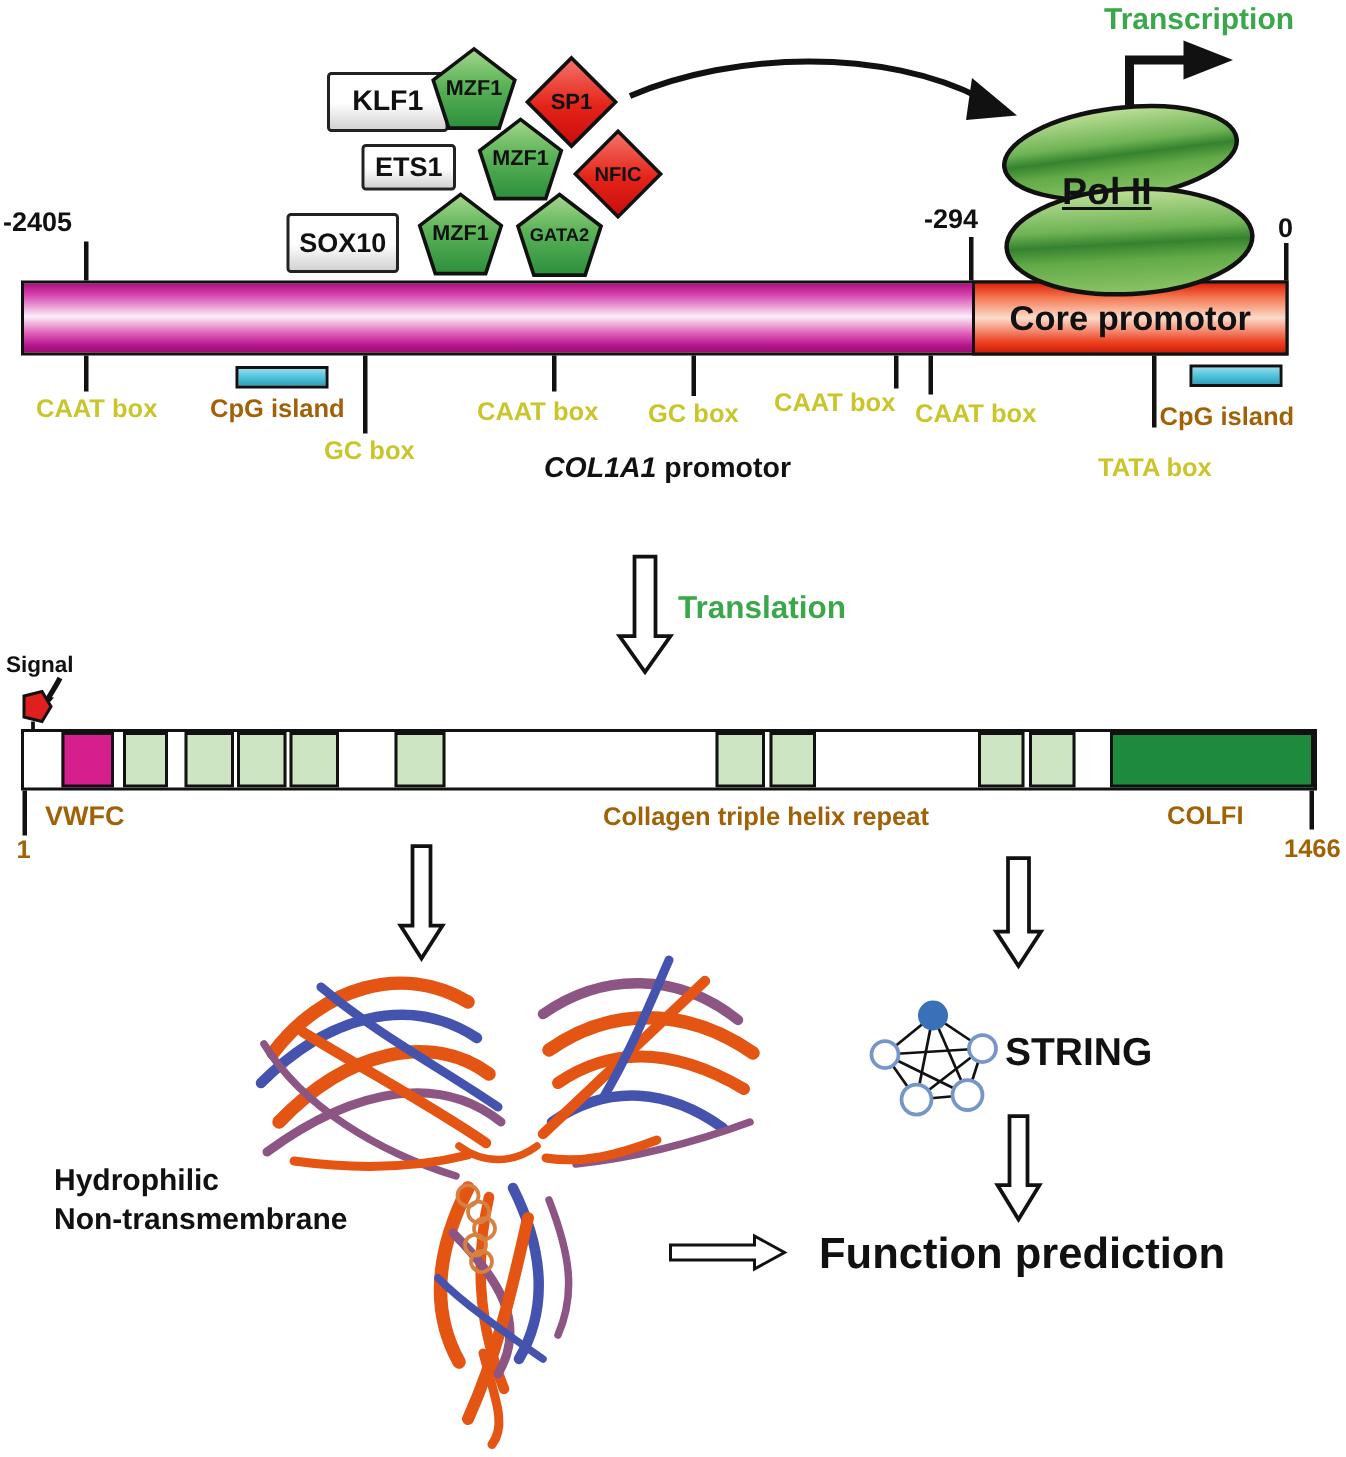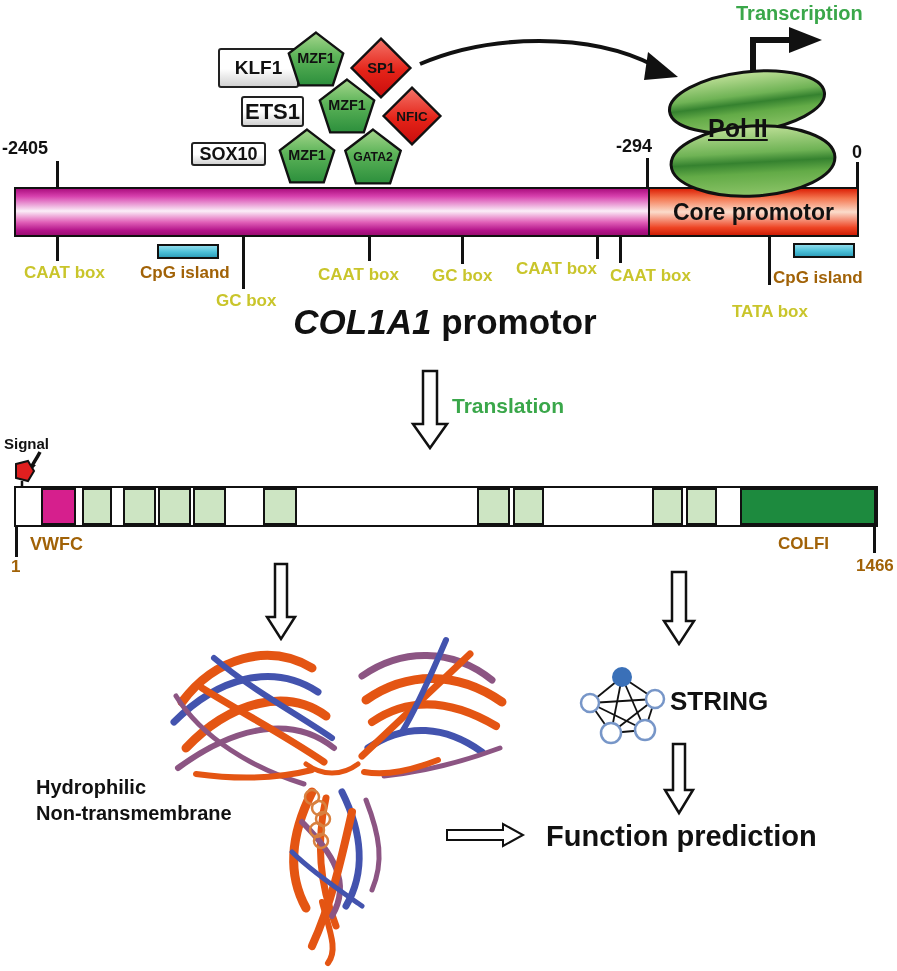--- a/index.html
+++ b/index.html
@@ -84,35 +84,35 @@
 
   <div class="tfbox" style="left:218px;top:48px;width:81px;height:40px;font-size:19px;">
     <span>KLF1</span>
   </div>
 
   <svg style="left:283px;top:31px;" width="66" height="56" viewBox="0 0 72 70">
     <polygon points="36,2 70,28 57,68 15,68 2,28" fill="url(#gPent)" stroke="#111" stroke-width="3"></polygon>
     <text x="36" y="40" text-anchor="middle" font-size="18" font-weight="bold" fill="#111">MZF1</text>
   </svg>
 
-  <div class="tfbox" style="left:241px;top:96px;width:63px;height:31px;font-size:22px;">
+  <div class="tfbox" style="left:241px;top:96px;width:63px;height:31px;font-size:18px;">
     <span>ETS1</span>
   </div>
 
   <svg style="left:314px;top:78px;" width="66" height="56" viewBox="0 0 72 70">
     <polygon points="36,2 70,28 57,68 15,68 2,28" fill="url(#gPent)" stroke="#111" stroke-width="3"></polygon>
     <text x="36" y="40" text-anchor="middle" font-size="18" font-weight="bold" fill="#111">MZF1</text>
   </svg>
 
   <svg style="left:378px;top:86px;" width="68" height="60" viewBox="0 0 76 76">
     <polygon points="38,2 74,38 38,74 2,38" fill="url(#gDiam)" stroke="#111" stroke-width="3"></polygon>
     <text x="38" y="44" text-anchor="middle" font-size="17" font-weight="bold" fill="#111">NFIC</text>
   </svg>
 
-  <div class="tfbox" style="left:191px;top:142px;width:75px;height:24px;font-size:18px;">
+  <div class="tfbox" style="left:191px;top:142px;width:75px;height:40px;font-size:18px;">
     <span>SOX10</span>
   </div>
 
   <svg style="left:274px;top:128px;" width="66" height="56" viewBox="0 0 72 70">
     <polygon points="36,2 70,28 57,68 15,68 2,28" fill="url(#gPent)" stroke="#111" stroke-width="3"></polygon>
     <text x="36" y="40" text-anchor="middle" font-size="18" font-weight="bold" fill="#111">MZF1</text>
   </svg>
 
   <svg style="left:339px;top:128px;" width="68" height="57" viewBox="0 0 72 70">
     <polygon points="36,2 70,28 57,68 15,68 2,28" fill="url(#gPent)" stroke="#111" stroke-width="3"></polygon>
@@ -159,21 +159,21 @@
 
   <div class="tick" style="left:619px;top:237px;height:26px;"></div>
   <div class="ylabel" style="left:610px;top:266px;">CAAT box</div>
 
   <div class="tick" style="left:768px;top:237px;height:48px;"></div>
   <div class="ylabel" style="left:732px;top:290px;margin-top:12px;">TATA box</div>
 
   <div class="cpg" style="left:793px;top:243px;"></div>
   <div class="klabel" style="left:773px;top:268px;">CpG island</div>
 
-  <div class="abs bold nowrap" style="left:280px;top:302px;width:330px;text-align:center;font-size:35px;">
+  <div class="abs bold nowrap" style="left:280px;top:302px;width:330px;text-align:center;font-size:19px;">
     <span class="italic">COL1A1</span><span> promotor</span>
   </div>
 
   <svg style="left:405px;top:365px;" width="60" height="90" viewBox="405 365 60 90">
     <polygon points="423,371 437,371 437,424 447,424 430,448 413,424 423,424" fill="#fff" stroke="#111" stroke-width="2.5"></polygon>
   </svg>
   <div class="abs green-text nowrap" style="left:452px;top:394px;font-size:21px;">Translation</div>
 
   <div class="abs bold nowrap" style="left:4px;top:435px;font-size:15px;">Signal</div>
   <svg style="left:0px;top:430px;" width="70" height="70" viewBox="0 430 70 70">
@@ -194,20 +194,21 @@
     <div class="dom dom-green" style="left:497px;width:31px;"></div>
     <div class="dom dom-green" style="left:636px;width:31px;"></div>
     <div class="dom dom-green" style="left:670px;width:31px;"></div>
     <div class="dom dom-colfi" style="left:724px;width:136px;"></div>
   </div>
 
   <div class="tick" style="left:15px;top:527px;height:30px;"></div>
   <div class="tick" style="left:873px;top:527px;height:26px;"></div>
 
   <div class="klabel" style="left:30px;top:534px;font-size:18px;">VWFC</div>
+  <div class="klabel" style="left:402px;top:535px;font-size:17px;">Collagen triple helix repeat</div>
   <div class="klabel" style="left:778px;top:534px;font-size:17px;font-weight:600;">COLFI</div>
   <div class="klabel" style="left:11px;top:557px;font-size:17px;">1</div>
   <div class="klabel" style="left:856px;top:556px;font-size:17px;">1466</div>
 
   <svg style="left:255px;top:558px;" width="55" height="90" viewBox="255 558 55 90">
     <polygon points="275,564 287,564 287,617 295,617 281,639 267,617 275,617" fill="#fff" stroke="#111" stroke-width="2.5"></polygon>
   </svg>
   <svg style="left:650px;top:566px;" width="60" height="90" viewBox="650 566 60 90">
     <polygon points="672,572 686,572 686,621 694,621 679,644 664,621 672,621" fill="#fff" stroke="#111" stroke-width="2.5"></polygon>
   </svg>

